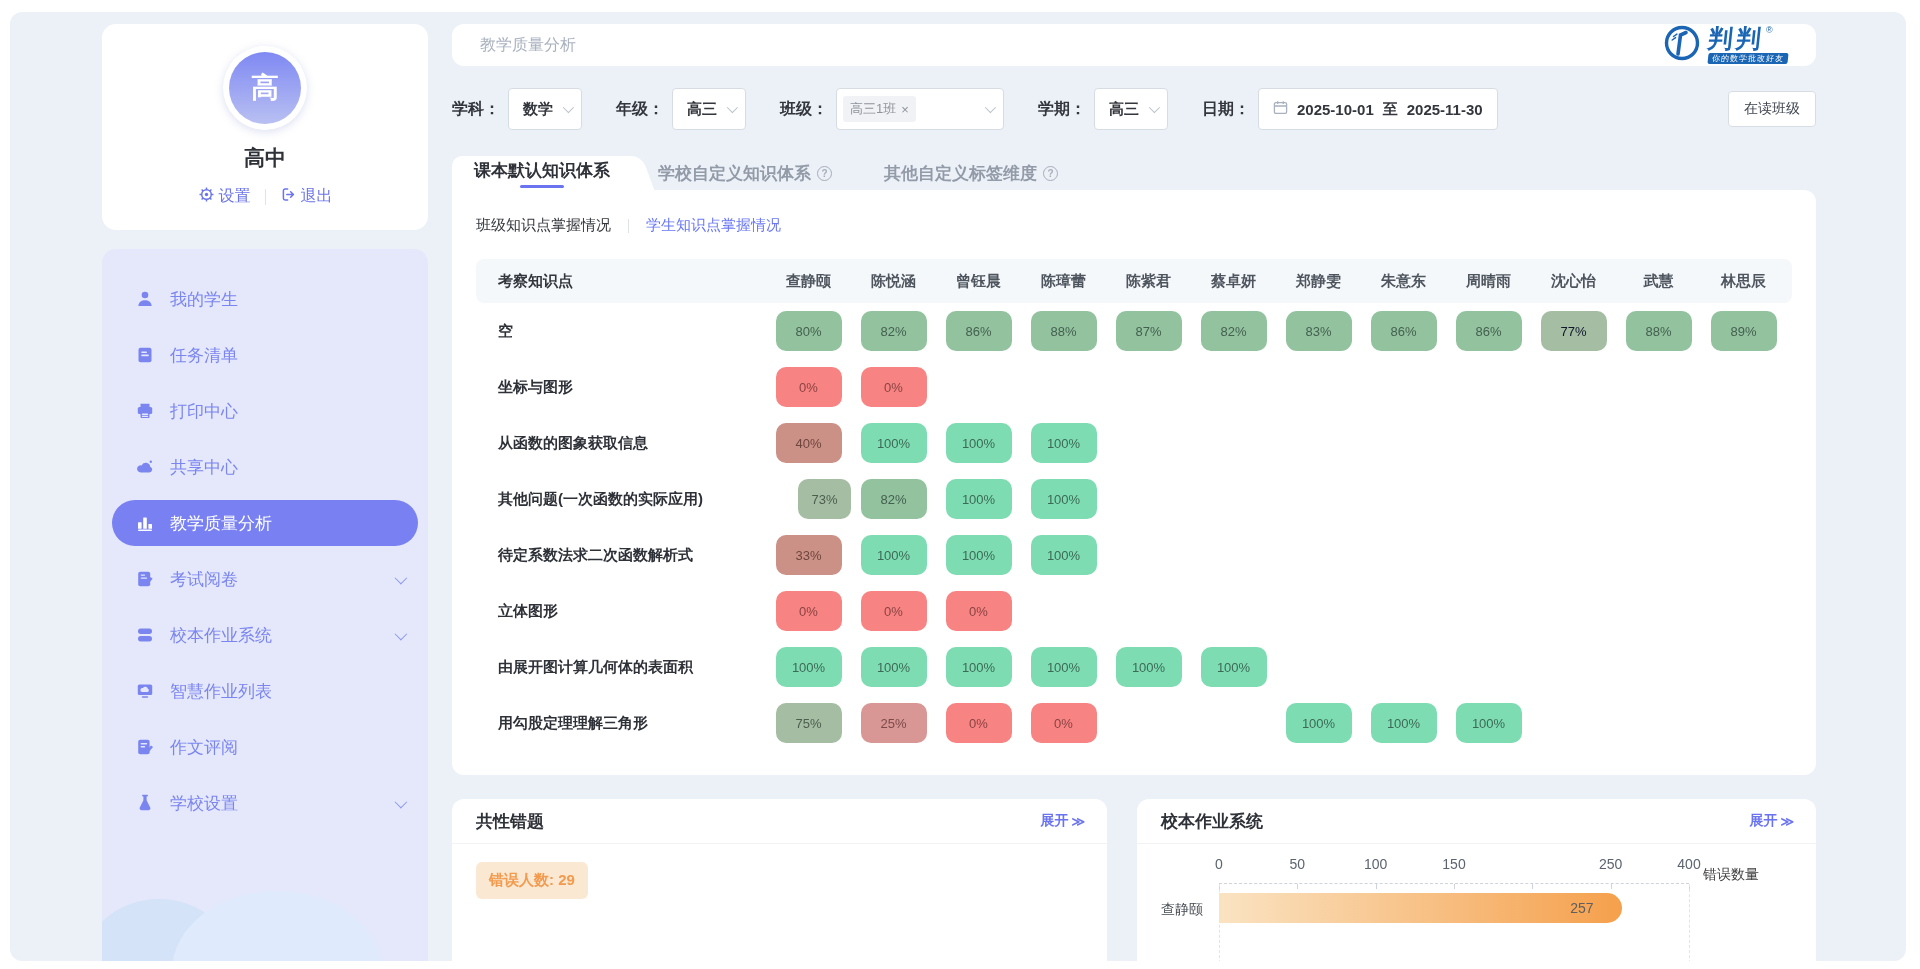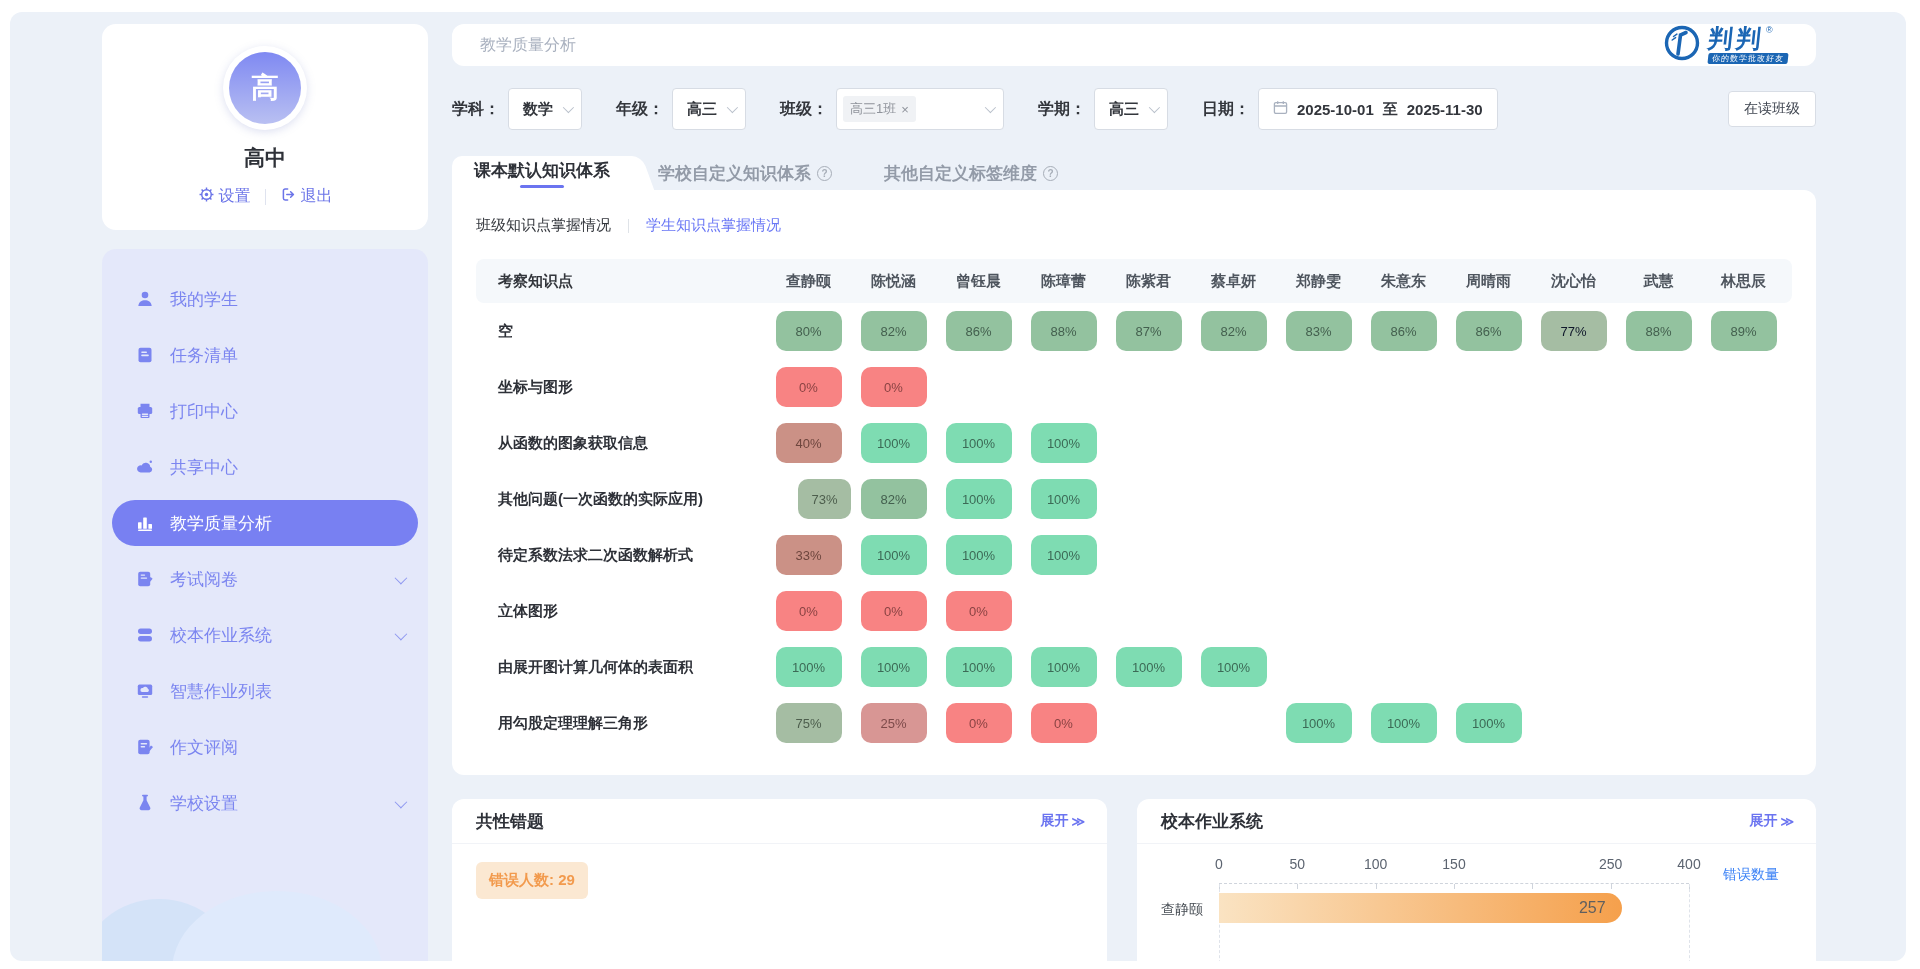--- a/index.html
+++ b/index.html
@@ -85,23 +85,23 @@
 
   .chart { position:relative; padding:12px 0 0 0; height:180px; }
   .plot { position:absolute; left:82px; top:12px; width:470px; }
   .ticks { position:relative; height:20px; }
   .tick-label { position:absolute; transform:translateX(-50%); font-size:14px; color:#5c6470; top:0; }
   .axis { position:relative; height:0; border-top:1px dashed #cfd4dc; margin-top:7px; }
   .tick-mark { position:absolute; top:0; width:1px; height:5px; background:#cfd4dc; }
   .vline { position:absolute; top:0; width:0; height:120px; border-left:1px dashed #dfe3ea; }
   .bar-row { position:relative; margin-top:9px; height:30px; }
   .bar { position:absolute; left:0; top:0; height:30px; border-radius:0 15px 15px 0; background:linear-gradient(90deg,#fae3c2,#f5a04c); }
-  .bar-val { position:absolute; right:16px; top:50%; transform:translateY(-50%); font-size:16px; color:#5f5f5f; }
+  .bar-val { position:absolute; right:28px; top:50%; transform:translateY(-50%); font-size:14px; color:#5f5f5f; }
   .bar-cat { position:absolute; left:-58px; top:8px; font-size:14px; color:#454b52; white-space:nowrap; }
-  .xaxis-label { position:absolute; left:586px; top:22px; font-size:14px; color:#3b82f6; white-space:nowrap; }
+  .xaxis-label { position:absolute; left:566px; top:22px; font-size:14px; color:#404040; white-space:nowrap; }
 </style>
 </head>
 <body>
 
 <div class="page">
   <div class="layout">
 
     <div class="side">
       <div class="profile-card">
         <div class="avatar">

